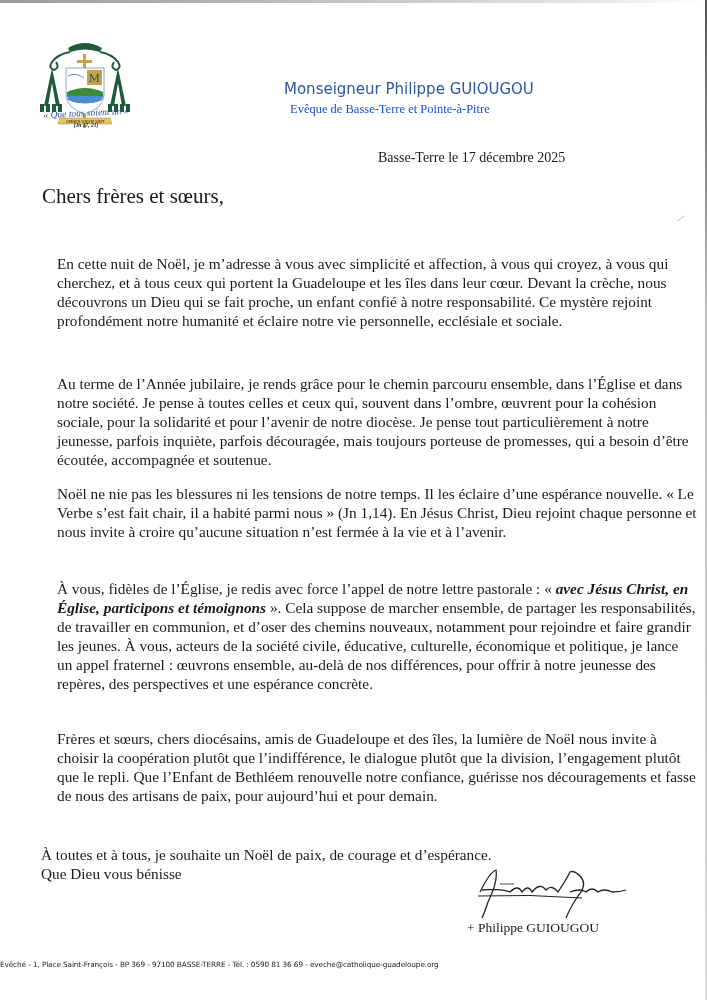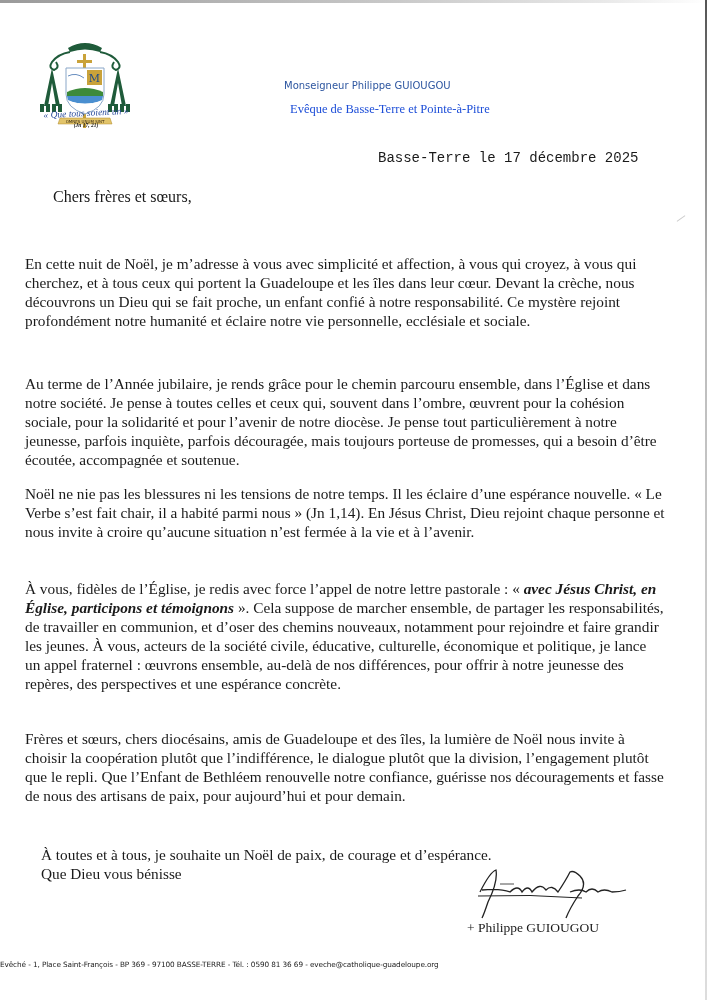--- a/index.html
+++ b/index.html
@@ -22,35 +22,35 @@
   .motto {
     position: absolute; left: 30px; top: 108px; width: 112px; text-align: center;
     color: #2a4b9b; font-style: italic; font-size: 9.5px; transform: rotate(-3deg);
   }
   .motto-ref {
     position: absolute; left: 30px; top: 122px; width: 112px; text-align: center;
     font-style: italic; font-weight: bold; font-size: 5.5px; color: #222;
   }
   .bishop-name {
     position: absolute; left: 284px; top: 80px;
-    font-family: "DejaVu Sans", sans-serif; font-size: 10px; color: #2d56a0;
+    font-family: "DejaVu Sans", sans-serif; font-size: 15px; color: #2d56a0;
   }
   .bishop-title {
     position: absolute; left: 290px; top: 102px;
     font-family: "Liberation Serif", serif; font-size: 12.5px; color: #1d4ed8;
   }
   .date {
     position: absolute; left: 378px; top: 150px;
-    font-family: Liberation Mono, monospace; font-size: 14px; color: #1a1a1a;
+    font-family: Liberation Serif, serif; font-size: 14px; color: #1a1a1a;
   }
   .salutation {
-    position: absolute; left: 53px; top: 187px; font-size: 16px; line-height: 19px;
+    position: absolute; left: 42px; top: 187px; font-size: 21px; line-height: 19px;
   }
   .para {
-    position: absolute; left: 25px; width: 640px; font-size: 15.3px; line-height: 19px;
+    position: absolute; left: 57px; width: 640px; font-size: 15.3px; line-height: 19px;
     margin: 0;
   }
   .para .em { font-weight: bold; font-style: italic; }
   .closing {
     position: absolute; left: 41px; top: 845px; font-size: 15.3px; line-height: 19px;
   }
   .signature {
     position: absolute; left: 470px; top: 862px; width: 180px; height: 60px;
   }
   .signer {

